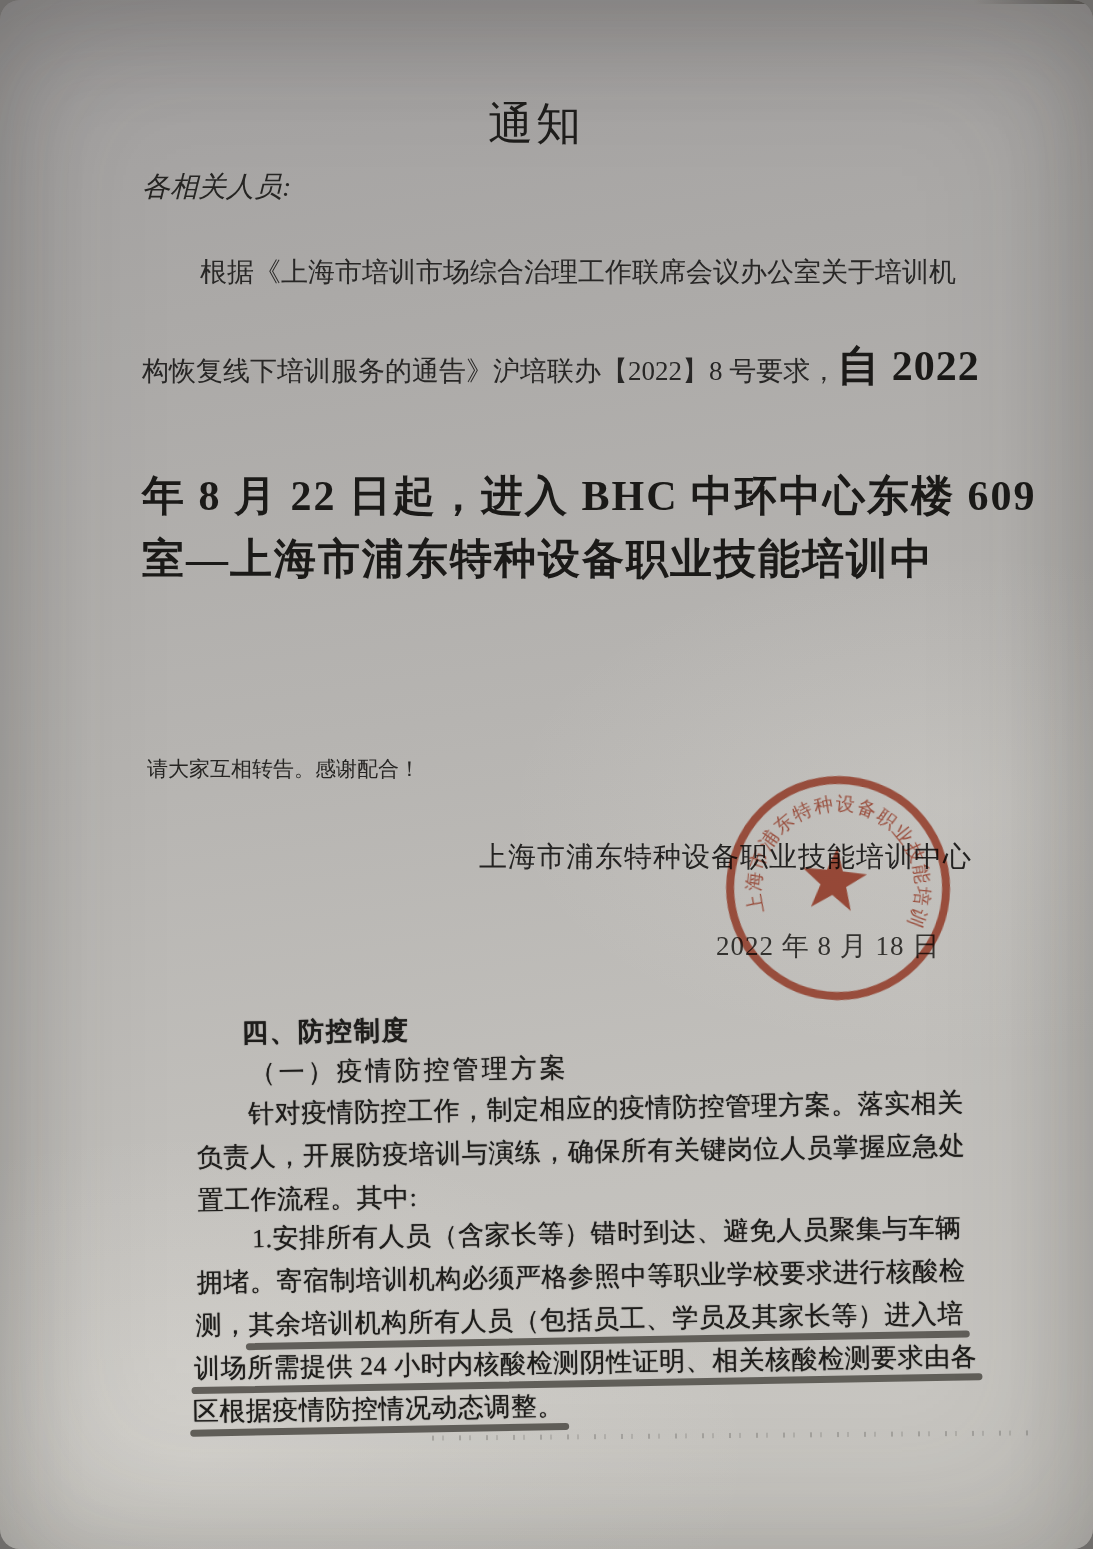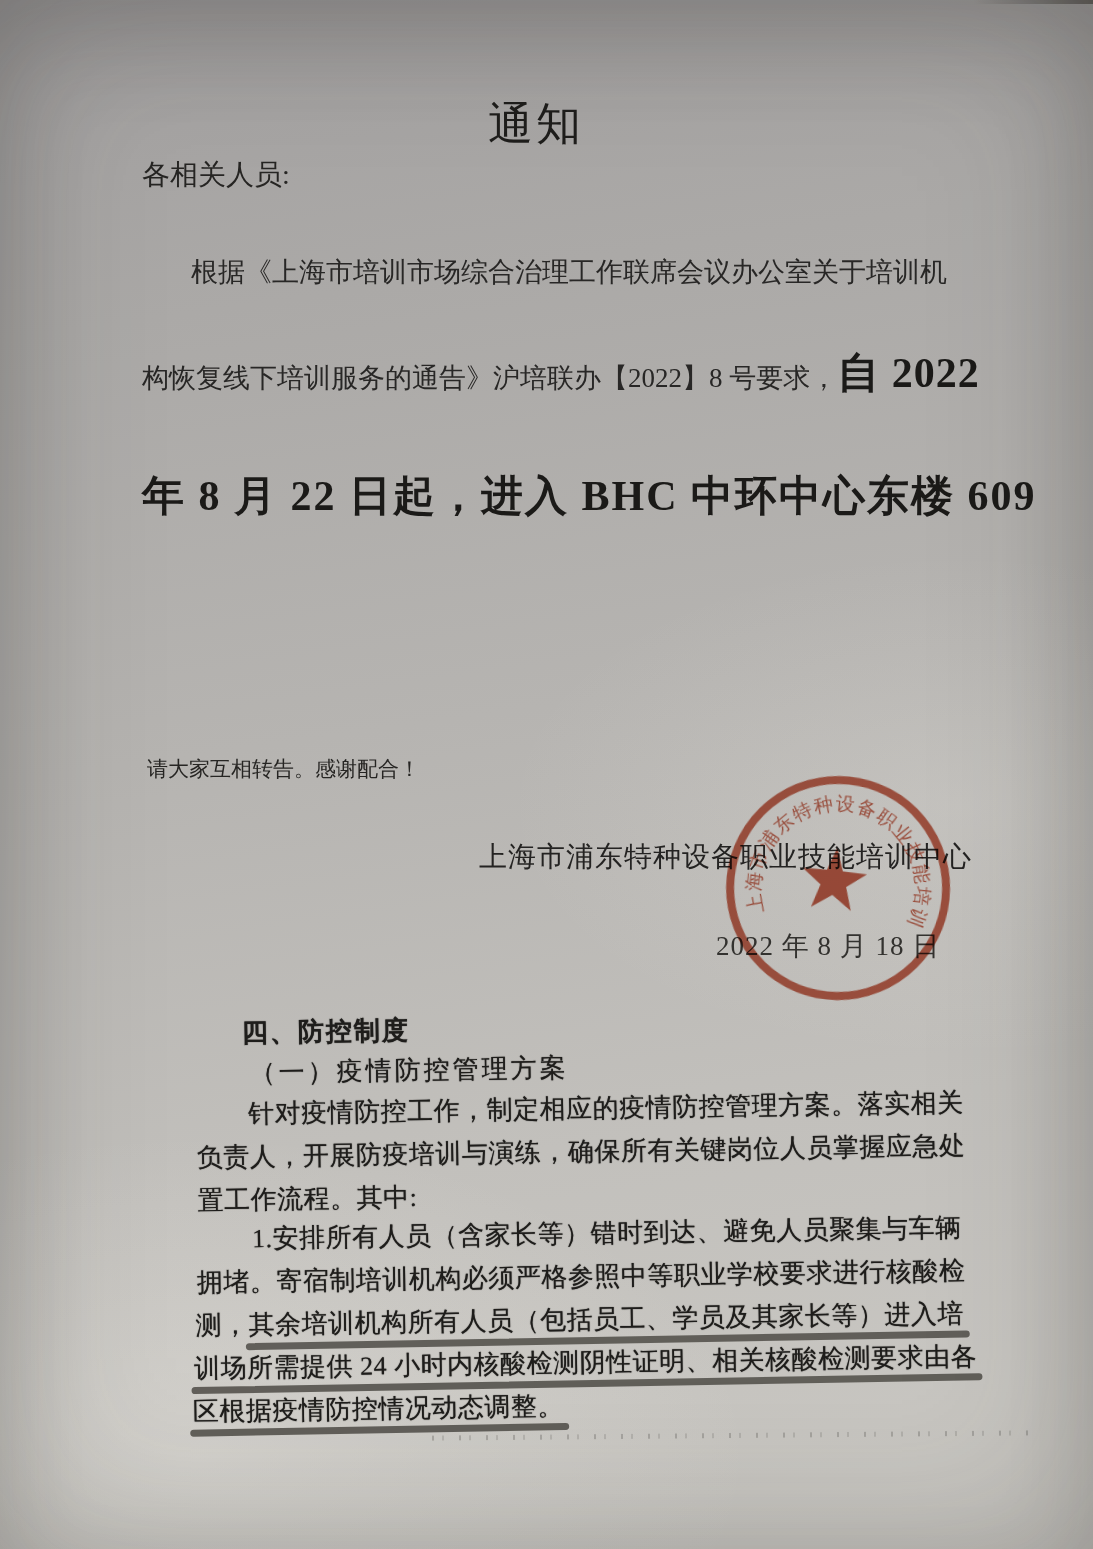--- a/index.html
+++ b/index.html
@@ -3,36 +3,37 @@
 <meta charset="utf-8">
 <style>
   html,body { margin:0; padding:0; background:#6f6d6b; }
   .page {
     position:relative; width:1093px; height:1549px; overflow:hidden;
     font-family:"Liberation Serif","DejaVu Serif",serif;
     background:
       radial-gradient(ellipse 900px 520px at 18% 94%, rgba(240,238,232,0.30), transparent 62%),
       radial-gradient(ellipse 760px 420px at 88% 52%, rgba(232,230,224,0.22), transparent 60%),
       linear-gradient(172deg, #a2a0a0 0%, #aba9a7 20%, #b6b4b1 46%, #c2c0bc 72%, #cbc9c4 100%);
+    border-radius: 20px;
   }
   .vignette {
     position:absolute; inset:0; pointer-events:none;
     box-shadow: inset 0 0 160px rgba(40,38,35,.26), inset 0 40px 90px rgba(40,38,35,.14);
   }
   .photo-edge { position:absolute; top:0; right:0; width:120px; height:4px;
     background:linear-gradient(90deg, transparent, #57534e); opacity:.8; }
 
   .line { position:absolute; white-space:nowrap; }
 
   
   .title   { left:488px; top:94px;  font-size:45px; letter-spacing:3px; color:#1f1e1c; }
-  .salute  { left:142px; top:156px; font-size:28px; color:#262523; }
+  .salute  { left:142px; top:168px; font-size:28px; color:#262523;font-style:italic; }
   .body-sm { font-size:27px; color:#282726; }
-  .indent1 { left:191px; top:254px;text-align:right; }
-  .mixed   { left:142px; top:345px; font-size:27px; color:#282726; }
+  .indent1 { left:200px; top:254px;text-align:right; }
+  .mixed   { left:142px; top:338px; font-size:27px; color:#282726; }
   .big     { font-size:42px; font-weight:700; letter-spacing:2px; color:#1b1a18; }
   .big-inline { font-size:42px; font-weight:700; letter-spacing:1px; color:#1b1a18; }
   .em1 { left:142px; top:424px;margin-top:44px; }
   .em2 { left:142px; top:531px; }
   .em3 { left:142px; top:637px; }
   .closing { left:147px; top:755px; font-size:21px; color:#262523; }
   .sign    { left:479px; top:838px; font-size:28px; letter-spacing:1px; color:#242322; }
   .dateln  { left:716px; top:928px; font-size:27px; letter-spacing:1px; color:#33322f; }
 
   
@@ -80,20 +81,21 @@
   <div class="line title">通知</div>
   <div class="line salute">各相关人员:</div>
 
   <div class="line body-sm indent1">根据《上海市培训市场综合治理工作联席会议办公室关于培训机</div>
 
   <div class="line mixed">
     <span>构恢复线下培训服务的通告》沪培联办【2022】8 号要求，</span><span class="big-inline">自 2022</span>
   </div>
 
   <div class="line big em1">年 8 月 22 日起，进入 BHC 中环中心东楼 609</div>
+  <div class="line big em2">室—上海市浦东特种设备职业技能培训中</div>
 
   <div class="line closing">请大家互相转告。感谢配合！</div>
   <div class="line sign">上海市浦东特种设备职业技能培训中心</div>
   <div class="line dateln">2022 年 8 月 18 日</div>
 
   <svg class="seal" viewBox="0 0 252 246" aria-hidden="true">
     <defs>
       <path id="sealArc" d="M 55.3 155 A 78 78 0 1 1 196.7 155" fill="none"></path>
     </defs>
     <circle cx="126" cy="122" r="108" fill="none" stroke-width="8" stroke="#c2523a"></circle>

